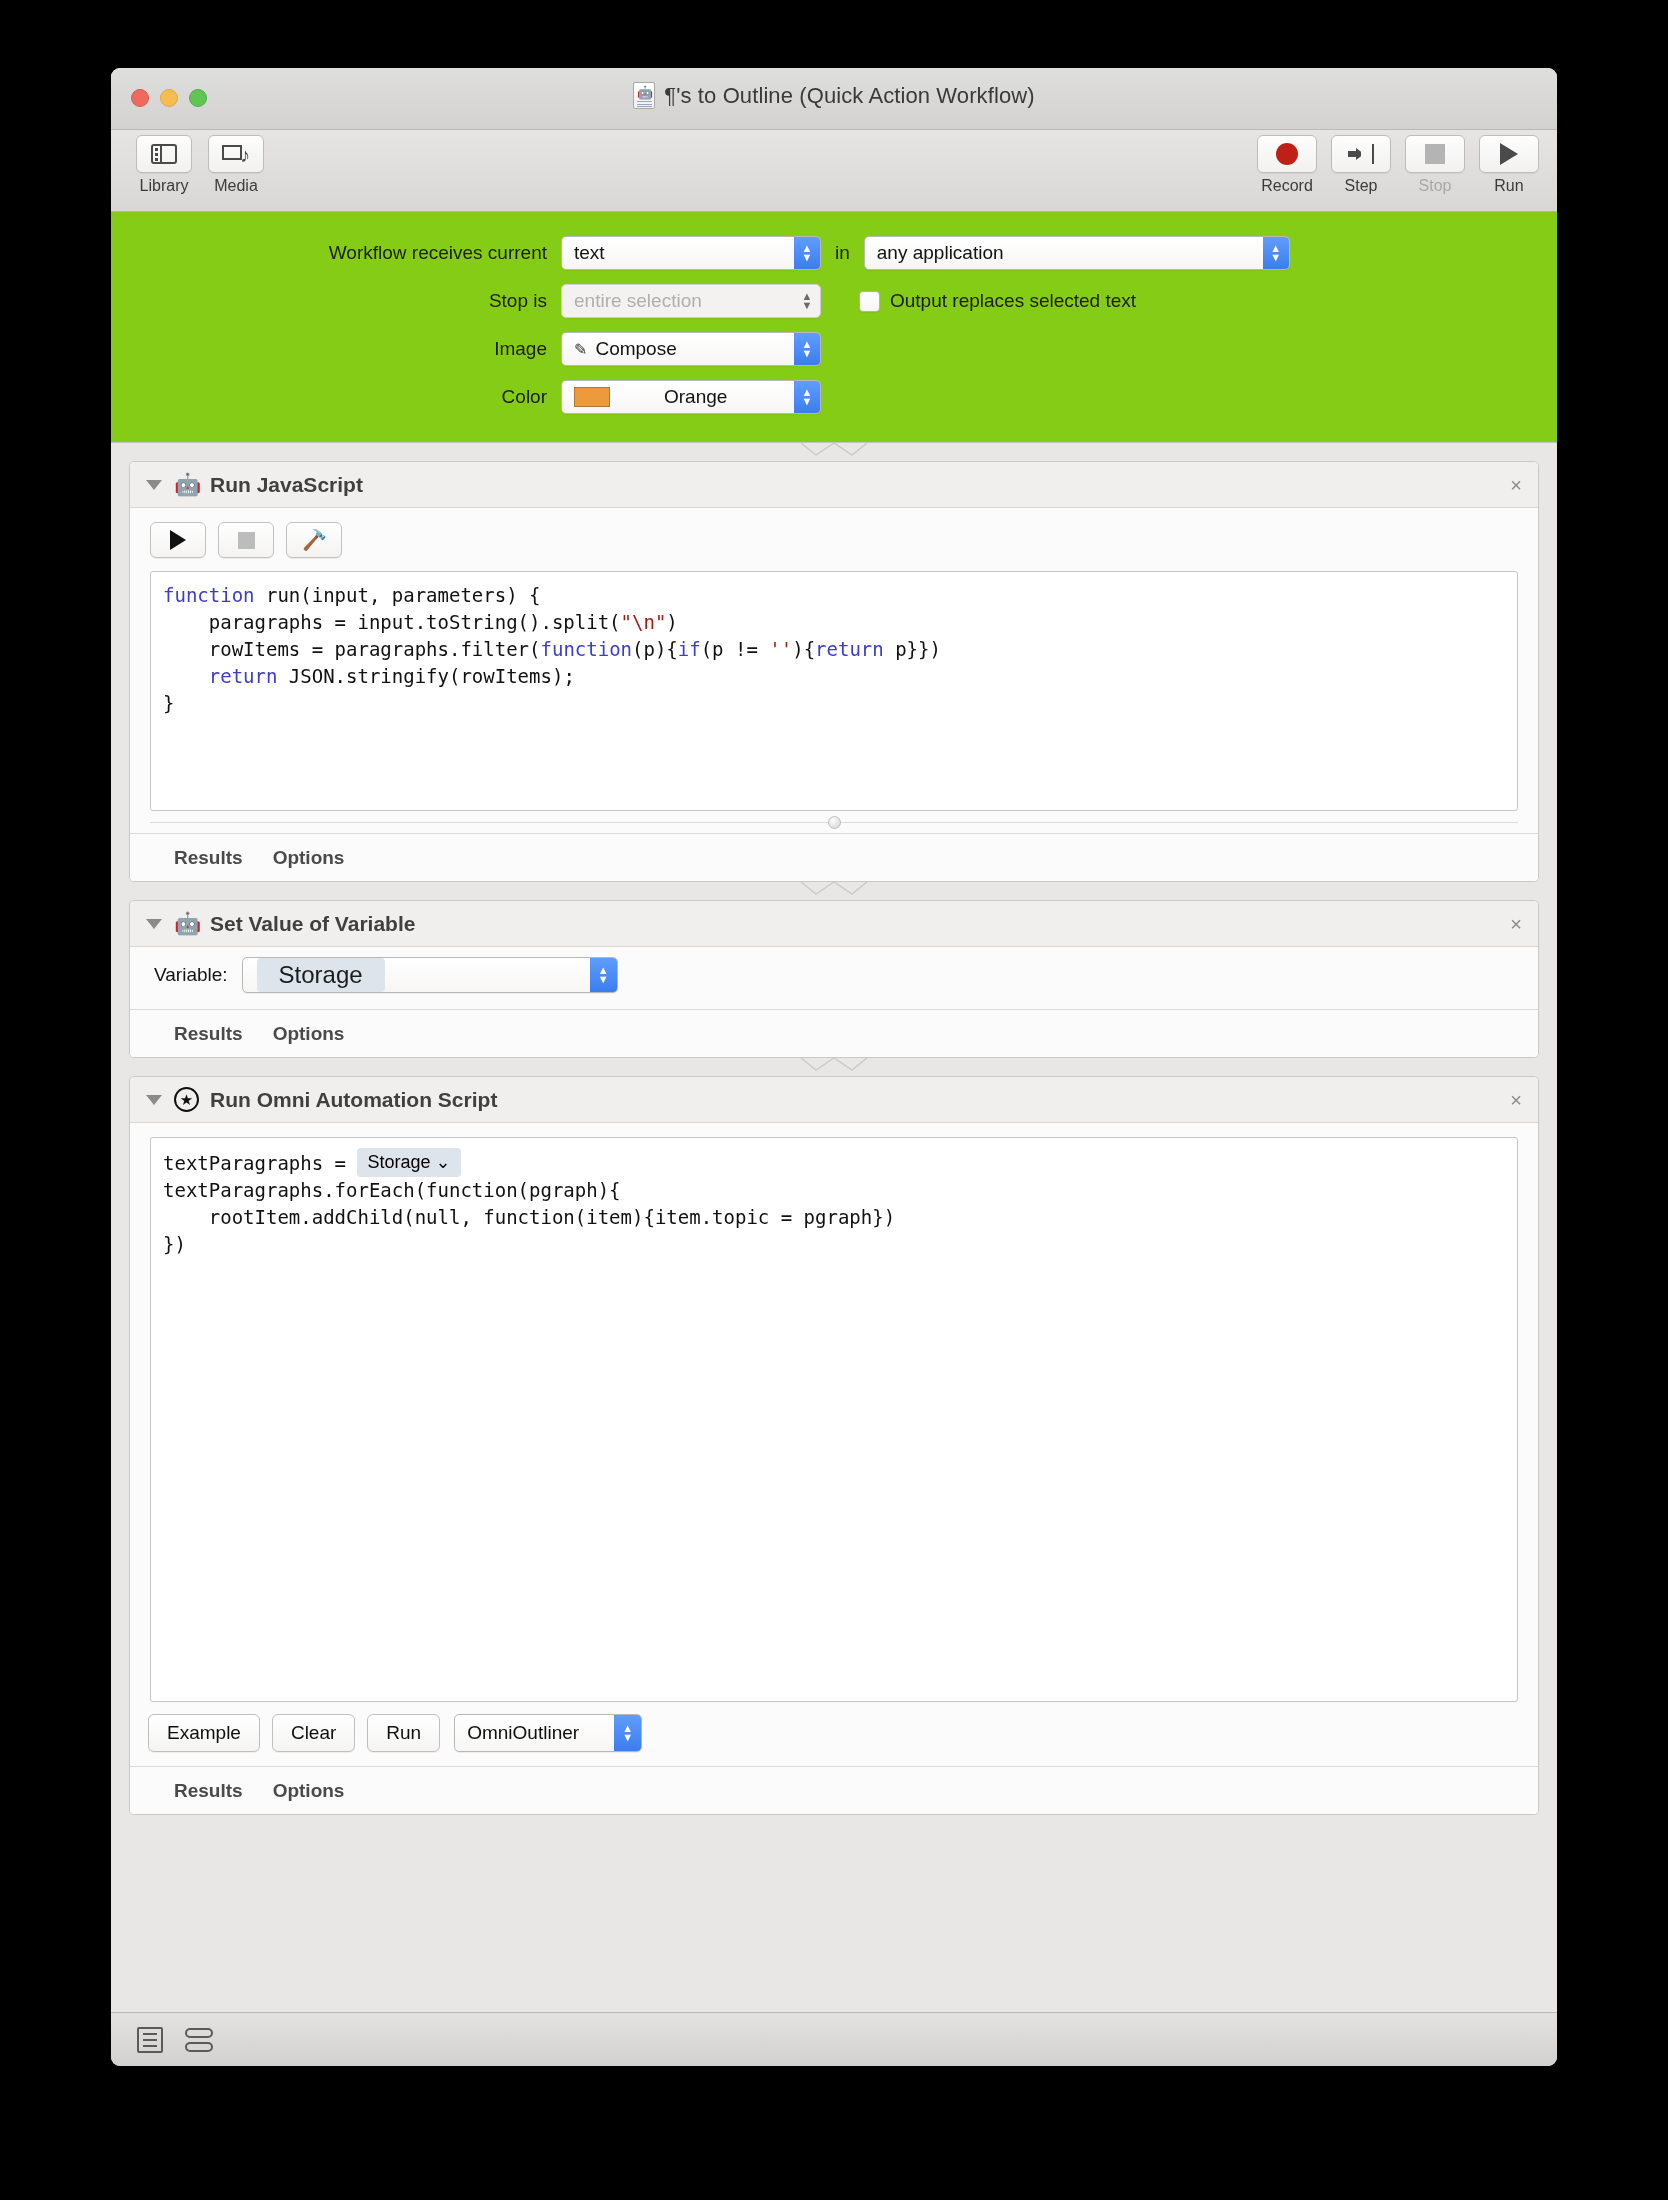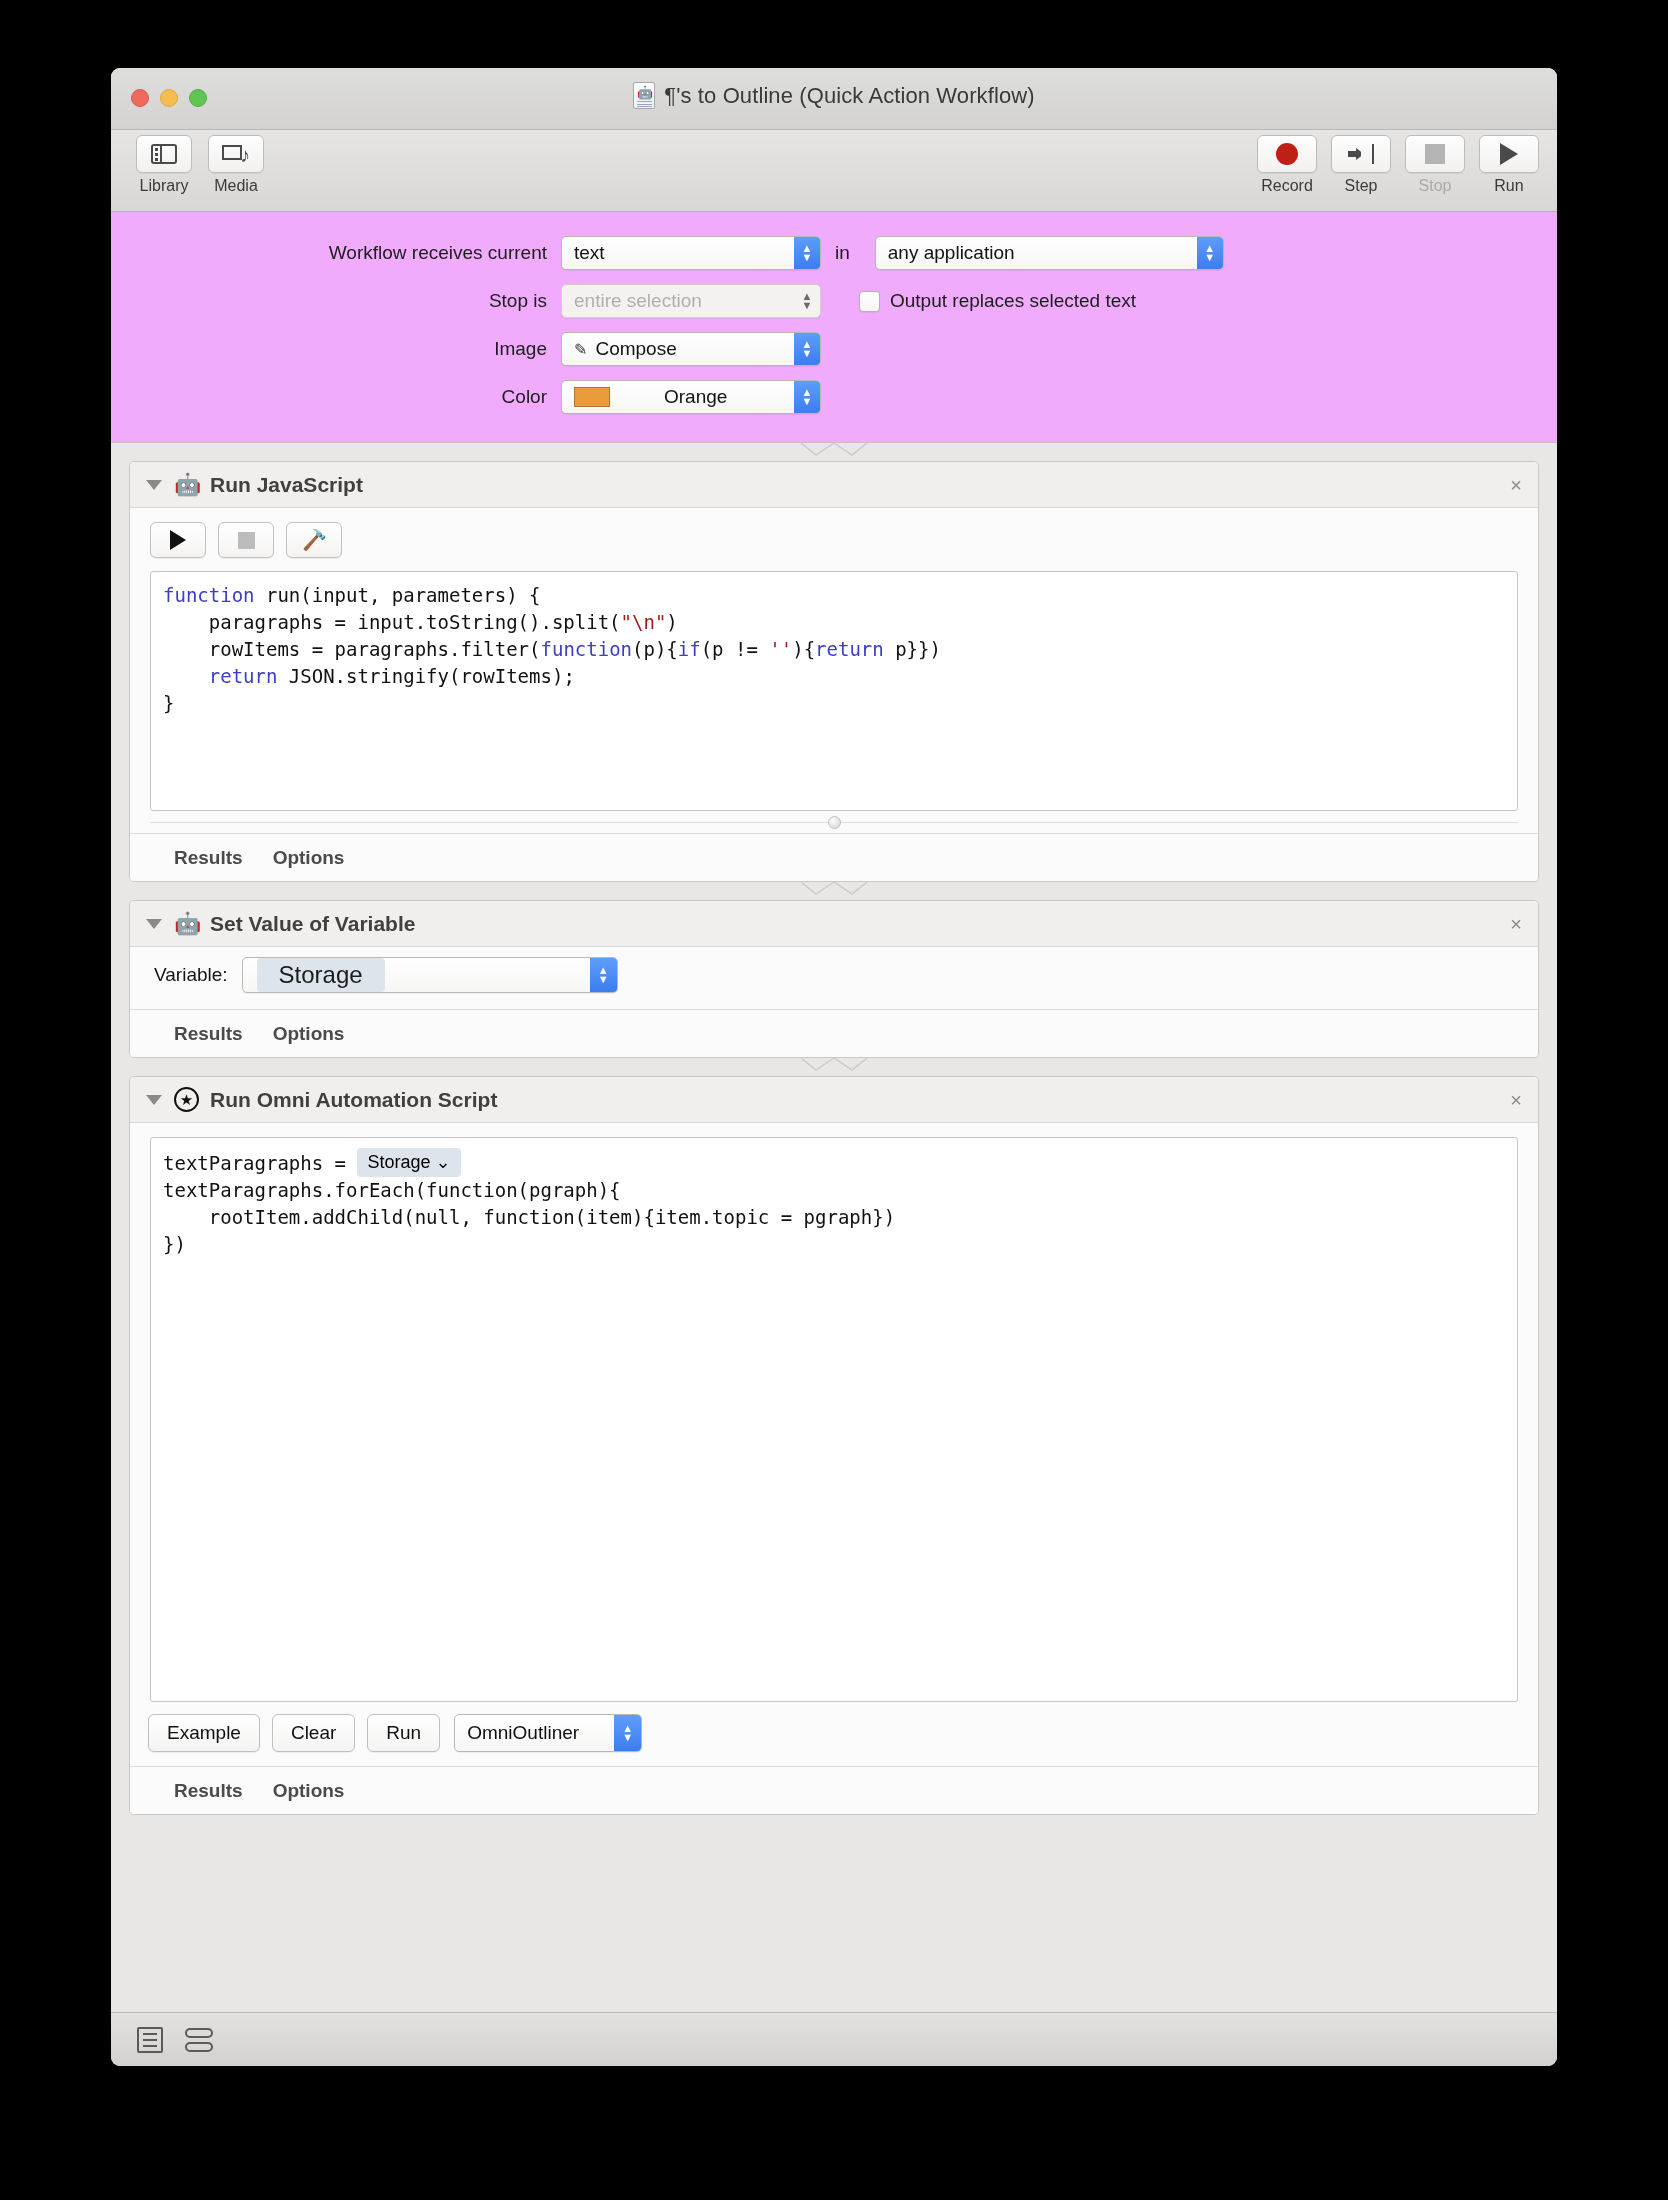--- a/index.html
+++ b/index.html
@@ -106,21 +106,21 @@
   .ic-record { width: 22px; height: 22px; border-radius: 50%; background: #bf2015; }
   .ic-step { width: 26px; height: 20px; position: relative; }
   .ic-step .bar { position: absolute; right: 0; top: 0; width: 2.5px; height: 20px; background: #4a4a4a; }
   .ic-step .arw { position: absolute; left: 0; top: 4px; width: 13px; height: 12px; background: #4a4a4a;
      clip-path: polygon(0 3px, 8px 3px, 8px 0, 16px 6px, 8px 12px, 8px 9px, 0 9px); }
   .ic-stop { width: 20px; height: 20px; background: #b4b4b4; }
   .ic-run { width: 0; height: 0; border-left: 18px solid #4a4a4a; border-top: 11px solid transparent; border-bottom: 11px solid transparent; }
 
   
   #config {
-    background: #f0abfc;
+    background: #84cc16;
     border-bottom: 1px solid #c3c2c1;
     padding: 24px 0 28px 0;
     flex: 0 0 auto;
     position: relative;
   }
   .cfg-row { display: flex; align-items: center; margin-bottom: 14px; }
   .cfg-row:last-child { margin-bottom: 0; }
   .cfg-label {
     width: 450px; text-align: right; padding-right: 14px;
     font-size: 19px; color: #1d1d1d; white-space: nowrap;
@@ -138,21 +138,21 @@
     background: linear-gradient(#5f9dfb, #3b7dee);
     border-radius: 0 4px 4px 0;
     display: flex; flex-direction: column; align-items: center; justify-content: center;
     color: #fff; font-size: 11px; line-height: 9px; font-weight: bold;
   }
   .popup.plain .arrows {
     background: transparent; color: #6a6a6a;
   }
   .popup.disabled { background: #f3f2f1; color: #b0afae; border-color: #cfcecd; }
   .w-receives { width: 260px; }
-  .w-app { width: 349px; margin-left: 11px; }
+  .w-app { width: 426px; }
   .w-inputis { width: 260px; }
   .w-image { width: 260px; }
   .w-color { width: 260px; gap: 42px; }
   .in-word { font-size: 19px; color: #1d1d1d; margin: 0 14px; }
   .swatch-orange { width: 36px; height: 20px; background: #eb9a3c; border: 1px solid #b4752c; margin-right: 12px; }
   .compose-glyph { margin-right: 8px; font-size: 16px; color: #333; }
   .checkrow { display: flex; align-items: center; margin-left: 38px; }
   .checkbox {
     width: 21px; height: 21px; border: 1px solid #b3b2b1; border-radius: 4px;
     background: linear-gradient(#ffffff,#f6f5f4); margin-right: 10px;

